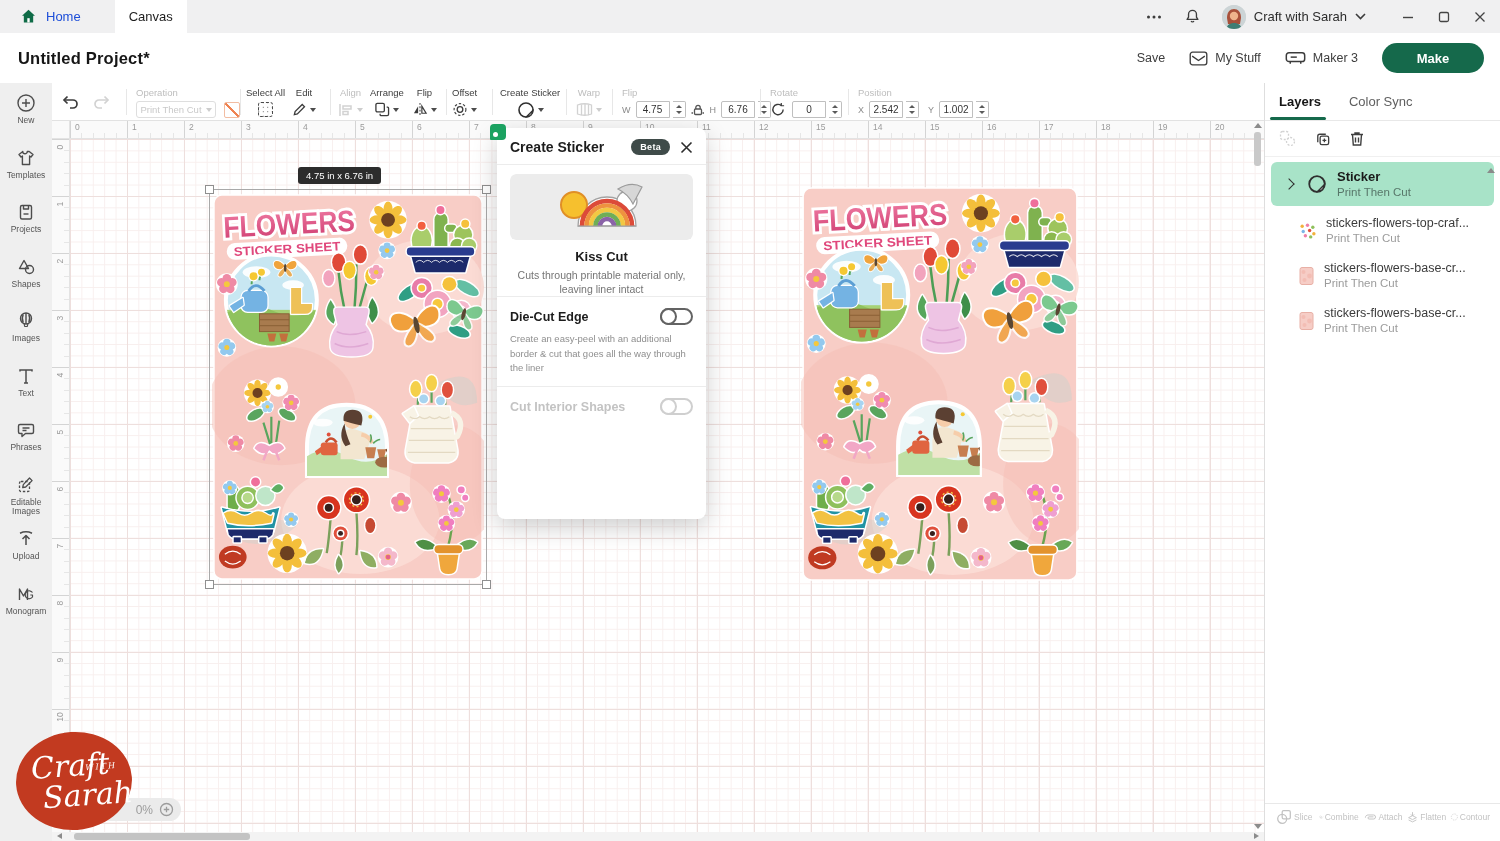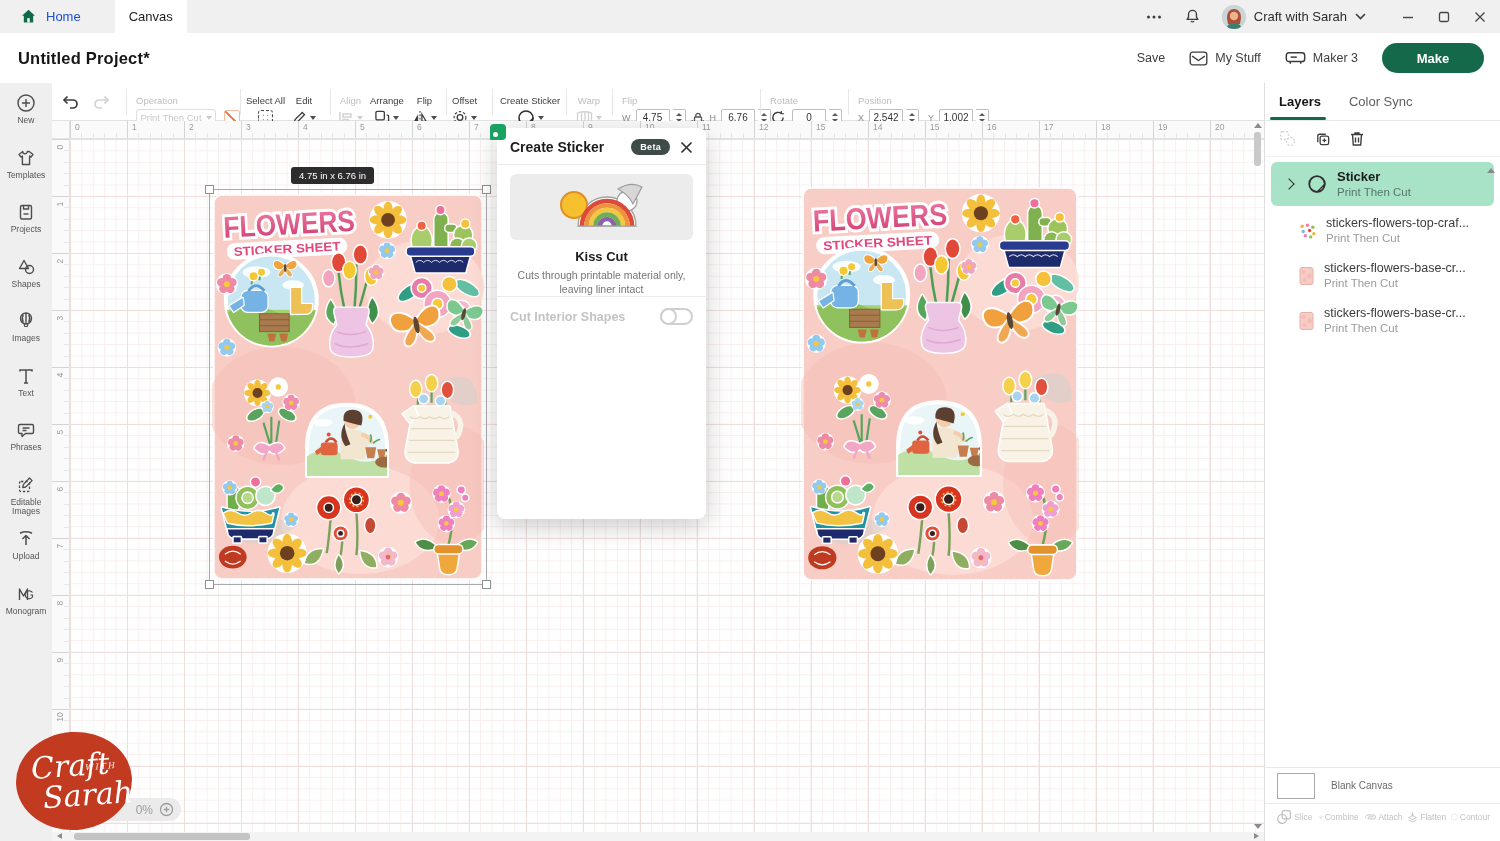--- a/index.html
+++ b/index.html
@@ -15,21 +15,21 @@
   .avatar{width:24px;height:24px;border-radius:50%;overflow:hidden;background:#cfd6d9}
   .winbtns{display:flex;align-items:center;gap:24px;margin-left:16px}
   
   #header{position:absolute;left:0;top:33px;right:0;height:50px;background:#fff;display:flex;align-items:center}
   #project-title{padding-left:18px;font-size:16.5px;font-weight:600;letter-spacing:.2px;color:#161616}
   #header-right{margin-left:auto;display:flex;align-items:center;gap:24px;padding-right:16px;font-size:12.5px;color:#3d3d3d}
   .hitem{display:flex;align-items:center;gap:7px;cursor:pointer}
   #make-btn{width:102px;height:30px;border-radius:16px;background:#15694b;color:#fff;font-size:13px;font-weight:700;display:flex;align-items:center;justify-content:center;border:none}
   
   #toolbar{position:absolute;left:0;top:83px;right:0;height:38px;background:#fff;border-bottom:1px solid #e2e2e2}
-  .tg{position:absolute;top:12px;display:flex;flex-direction:column;align-items:center}
+  .tg{position:absolute;top:4px;display:flex;flex-direction:column;align-items:center}
   .tg.left{align-items:flex-start}
   .tlabel{font-size:9.5px;color:#bdbdbd;height:11px;line-height:11px;white-space:nowrap}
   .tlabel.dk{color:#3c3c3c}
   .trow{height:19px;display:flex;align-items:center;gap:3px;margin-top:2px}
   .tdiv{position:absolute;top:6px;width:1px;height:26px;background:#e7e7e7}
   .caret{width:0;height:0;border-left:3.5px solid transparent;border-right:3.5px solid transparent;border-top:4.5px solid #4c4c4c;display:inline-block}
   .caret.gray{border-top-color:#cdcdcd}
   .tin{height:17px;border:1px solid #bfbfbf;border-radius:2px 0 0 2px;font-size:10px;display:flex;align-items:center;justify-content:center;min-width:34px;background:#fff;color:#333;padding:0 3px}
   .spin{width:13px;height:17px;border:1px solid #bfbfbf;border-left:none;display:flex;flex-direction:column;align-items:center;justify-content:center;gap:2.5px;background:#fff;border-radius:0 2px 2px 0}
   .spin i{width:0;height:0;border-left:3px solid transparent;border-right:3px solid transparent}
@@ -55,21 +55,21 @@
     background-size:100% 100%,5px 100%;background-position:0 0,100% 0;background-repeat:no-repeat}
   #ruler-v span{position:absolute;left:1px;width:12px;font-size:8.5px;color:#9a9a9a;transform:rotate(-90deg);text-align:center;padding-top:2px}
   #grid{position:absolute;left:18px;top:18px;right:0;bottom:9px;
     background-image:linear-gradient(#eede dc 1px,transparent 1px);
     background-image:linear-gradient(#eedfdd 1px,transparent 1px),linear-gradient(90deg,#eedfdd 1px,transparent 1px),linear-gradient(#f8efee 1px,transparent 1px),linear-gradient(90deg,#f8efee 1px,transparent 1px);
     background-size:57px 57px,57px 57px,11.4px 11.4px,11.4px 11.4px}
   .sheet{position:absolute;z-index:1}
   .sheet svg{width:100%;height:100%}
   #selection{position:absolute;left:157px;top:68px;width:278px;height:396px;border:1px solid #a9a9a9;z-index:2;pointer-events:none}
   .handle{position:absolute;width:9px;height:9px;background:#fff;border:1px solid #8f8f8f;z-index:3}
-  #size-tooltip{position:absolute;left:239px;top:46px;height:17px;padding:0 8px;background:#2c2c2c;border-radius:3px;color:#fff;font-size:9.5px;display:flex;align-items:center;z-index:5;white-space:nowrap}
+  #size-tooltip{position:absolute;left:246px;top:46px;height:17px;padding:0 8px;background:#2c2c2c;border-radius:3px;color:#fff;font-size:9.5px;display:flex;align-items:center;z-index:5;white-space:nowrap}
   
   #hscroll{position:absolute;left:0;right:0;bottom:0;height:9px;background:#f3f3f3;z-index:6}
   #hthumb{position:absolute;left:22px;top:1px;width:176px;height:7px;background:#c3c3c3;border-radius:3px}
   .sarrow{position:absolute;width:0;height:0}
   #vscroll{position:absolute;right:2px;top:2px;width:9px;bottom:12px;z-index:6}
   #vthumb{position:absolute;top:9px;left:1px;width:7px;height:34px;background:#c9c9c9;border-radius:3px}
   
   #zoom-pill{position:absolute;left:43px;top:677px;width:86px;height:23px;background:#ebebeb;border-radius:12px;display:flex;align-items:center;justify-content:flex-end;gap:6px;padding-right:7px;z-index:5;color:#9c9c9c;font-size:12px}
   
   #dlg{position:absolute;left:445px;top:7px;width:209px;height:391px;background:#fff;border-radius:8px;box-shadow:0 8px 26px rgba(0,0,0,.2);z-index:10;display:flex;flex-direction:column}
@@ -823,20 +823,27 @@
         <path d="M85.5 52 A11.5 11.5 0 0 1 108.5 52" fill="none" stroke="#6fae57" stroke-width="4.6"></path>
         <path d="M90 52 A7 7 0 0 1 104 52" fill="none" stroke="#8a63a8" stroke-width="4.6"></path>
         <path d="M68 52 H126" stroke="#a3a3a3" stroke-width="1.2"></path>
         <path d="M108 15 q13 -8 24 -2 l-9 17 q-5 -10 -15 -15z" fill="#d7d7d7" stroke="#9b9b9b" stroke-width="1.2"></path>
       </svg>
     </div>
     <div class="kiss-title">Kiss Cut</div>
     <div class="kiss-desc">Cuts through printable material only, leaving liner intact</div>
     <div class="sect">
       <div class="sect-row">
+        <span class="sect-label">Die-Cut Edge</span>
+        <span class="tgl"></span>
+      </div>
+      <div class="sect-desc">Create an easy-peel with an additional border &amp; cut that goes all the way through the liner</div>
+    </div>
+    <div class="sect">
+      <div class="sect-row">
         <span class="sect-label dis">Cut Interior Shapes</span>
         <span class="tgl dis"></span>
       </div>
     </div>
   </div>
 
   <div id="vscroll">
     <span class="sarrow" style="left:1px;top:0;border-left:4px solid transparent;border-right:4px solid transparent;border-bottom:5px solid #8c8c8c"></span>
     <div id="vthumb"></div>
     <span class="sarrow" style="left:1px;bottom:0;border-left:4px solid transparent;border-right:4px solid transparent;border-top:5px solid #8c8c8c"></span>
@@ -924,24 +931,20 @@
           <circle cx="10" cy="9" r="2.4" fill="#f3bdb4"></circle>
           <circle cx="5" cy="13" r="2" fill="#f3bdb4"></circle>
         </svg>
       <div>
         <div class="lname">stickers-flowers-base-cr...</div>
         <div class="lsub">Print Then Cut</div>
       </div>
     </div>
   </div>
 
-  <div id="blank-row">
-    <div id="blank-thumb"></div>
-    <span id="blank-label">Blank Canvas</span>
-  </div>
 
   <div id="ractions">
     <div class="ract">
       <svg width="18" height="18" viewBox="0 0 20 20">
           <g fill="none" stroke="#c2c2c2" stroke-width="1.4">
             <circle cx="8" cy="12" r="5"></circle>
             <rect x="8" y="3" width="9" height="9" rx="1.5"></rect>
           </g>
         </svg>
       <span class="rlabel">Slice</span>

